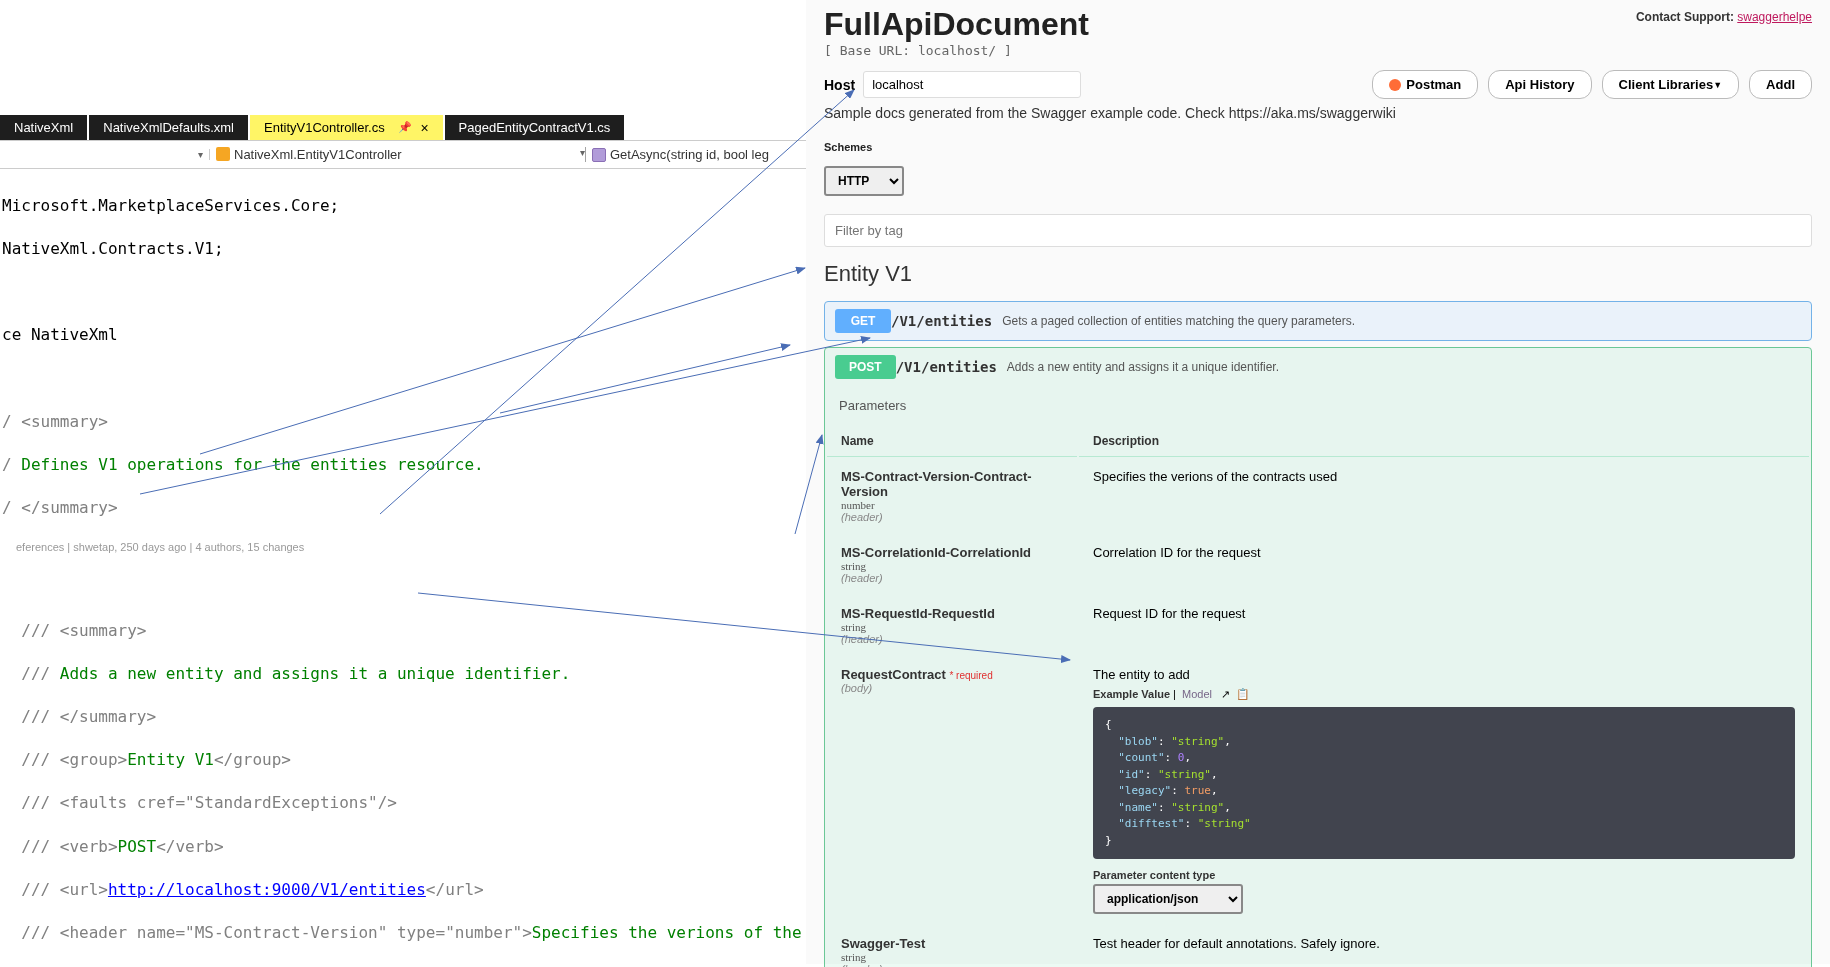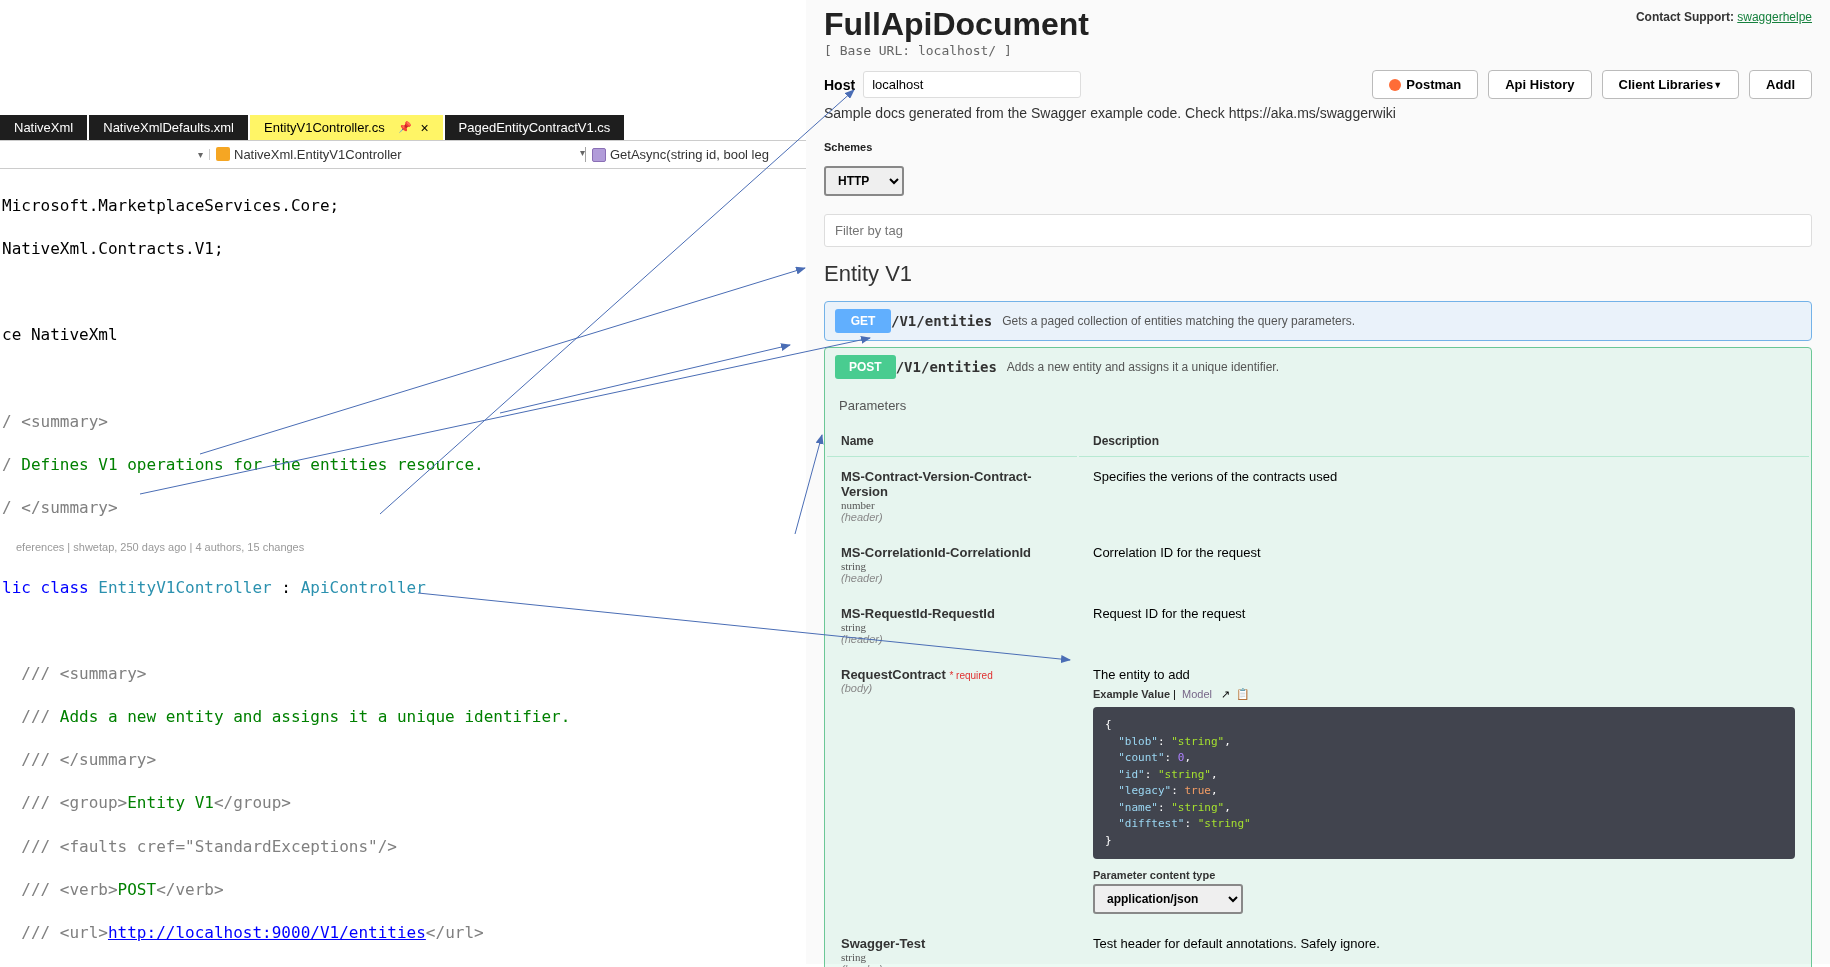--- a/index.html
+++ b/index.html
@@ -30,26 +30,26 @@
 .c-gray { color: #808080; }
 .url-link { color: #0000ff; text-decoration: underline; }
 .codelens { font-family: "Segoe UI", Arial, sans-serif; font-size: 11px; color: #999; padding-left: 16px; }
 
 
 .sw-header { padding: 6px 18px 8px 18px; display: flex; justify-content: space-between; align-items: flex-start; }
 .sw-title-block { }
 .sw-title { font-size: 32px; font-weight: 700; color: #222; }
 .sw-base-url { font-family: monospace; font-size: 13px; color: #666; }
 .sw-contact { font-size: 12px; color: #333; font-weight: 600; margin-top: 4px; }
-.sw-contact a { color: #15803d; font-weight: 400; }
+.sw-contact a { color: #be185d; font-weight: 400; }
 .sw-host-row { padding: 4px 18px; display: flex; align-items: center; }
 .sw-host-label { font-weight: 700; margin-right: 8px; font-size: 14px; }
 .sw-host-input { width: 218px; padding: 5px 8px; border: 1px solid #ddd; border-radius: 3px; font-size: 13px; }
 .sw-btn-row { display: flex; gap: 10px; margin-left: auto; }
-.sw-btn { padding: 6px 16px; border: 1px solid #bbb; border-radius: 4px; background: #fff; font-size: 13px; font-weight: 600; cursor: pointer; display: flex; align-items: center; }
+.sw-btn { padding: 6px 16px; border: 1px solid #bbb; border-radius: 12px; background: #fff; font-size: 13px; font-weight: 600; cursor: pointer; display: flex; align-items: center; }
 .sw-btn .pm-icon { width: 12px; height: 12px; background: #ff6c37; border-radius: 50%; margin-right: 5px; }
 .sw-desc { padding: 2px 18px 12px 18px; font-size: 14px; color: #333; }
 .sw-schemes-box { margin: 8px 18px 18px 18px; padding-top: 0; }
 .sw-schemes-label { font-size: 11px; font-weight: 700; color: #222; }
 .sw-schemes-select { width: 80px; padding: 5px 8px; border: 2px solid #888; border-radius: 3px; font-size: 12px; font-weight: 700; margin-top: 13px; }
 .sw-filter { margin: 0 18px; padding: 8px 10px; border: 1px solid #ddd; background: #fff; width: calc(100% - 36px); font-size: 13px; border-radius: 3px; }
 .sw-section-title { padding: 14px 18px 8px 18px; font-size: 22px; color: #333; }
 .sw-op { margin: 6px 18px; border: 1px solid; border-radius: 4px; overflow: hidden; }
 .sw-op.get { border-color: #73b2e8; background: rgba(97,175,254,0.1); }
 .sw-op.post { border-color: #6bc796; background: rgba(73,204,144,0.1); }
@@ -117,21 +117,20 @@
     <div class="code-area">
 <div class="code-line"><span>Microsoft.MarketplaceServices.Core;</span></div>
 <div class="code-line"><span>NativeXml.Contracts.V1;</span></div>
 <div class="code-line">&nbsp;</div>
 <div class="code-line"><span>ce </span><span>NativeXml</span></div>
 <div class="code-line">&nbsp;</div>
 <div class="code-line"><span class="c-gray">/ </span><span class="c-gray">&lt;summary&gt;</span></div>
 <div class="code-line"><span class="c-gray">/ </span><span class="c-green">Defines V1 operations for the entities resource.</span></div>
 <div class="code-line"><span class="c-gray">/ </span><span class="c-gray">&lt;/summary&gt;</span></div>
 <div class="codelens">eferences | shwetap, 250 days ago | 4 authors, 15 changes</div>
-<div class="code-line"><span class="c-blue">lic class </span><span class="c-teal">EntityV1Controller</span><span> : </span><span class="c-teal">ApiController</span></div>
 <div class="code-line">&nbsp;</div>
 <div class="code-line"><span class="c-gray">  /// </span><span class="c-gray">&lt;summary&gt;</span></div>
 <div class="code-line"><span class="c-gray">  /// </span><span class="c-green">Adds a new entity and assigns it a unique identifier.</span></div>
 <div class="code-line"><span class="c-gray">  /// </span><span class="c-gray">&lt;/summary&gt;</span></div>
 <div class="code-line"><span class="c-gray">  /// </span><span class="c-gray">&lt;group&gt;</span><span class="c-green">Entity V1</span><span class="c-gray">&lt;/group&gt;</span></div>
 <div class="code-line"><span class="c-gray">  /// </span><span class="c-gray">&lt;faults cref=</span><span class="c-gray">"StandardExceptions"</span><span class="c-gray">/&gt;</span></div>
 <div class="code-line"><span class="c-gray">  /// </span><span class="c-gray">&lt;verb&gt;</span><span class="c-green">POST</span><span class="c-gray">&lt;/verb&gt;</span></div>
 <div class="code-line"><span class="c-gray">  /// </span><span class="c-gray">&lt;url&gt;</span><span class="url-link">http://localhost:9000/V1/entities</span><span class="c-gray">&lt;/url&gt;</span></div>
 <div class="code-line"><span class="c-gray">  /// </span><span class="c-gray">&lt;header name=</span><span class="c-gray">"MS-Contract-Version"</span><span class="c-gray"> type=</span><span class="c-gray">"number"</span><span class="c-gray">&gt;</span><span class="c-green">Specifies the verions of the contracts</span></div>
 

